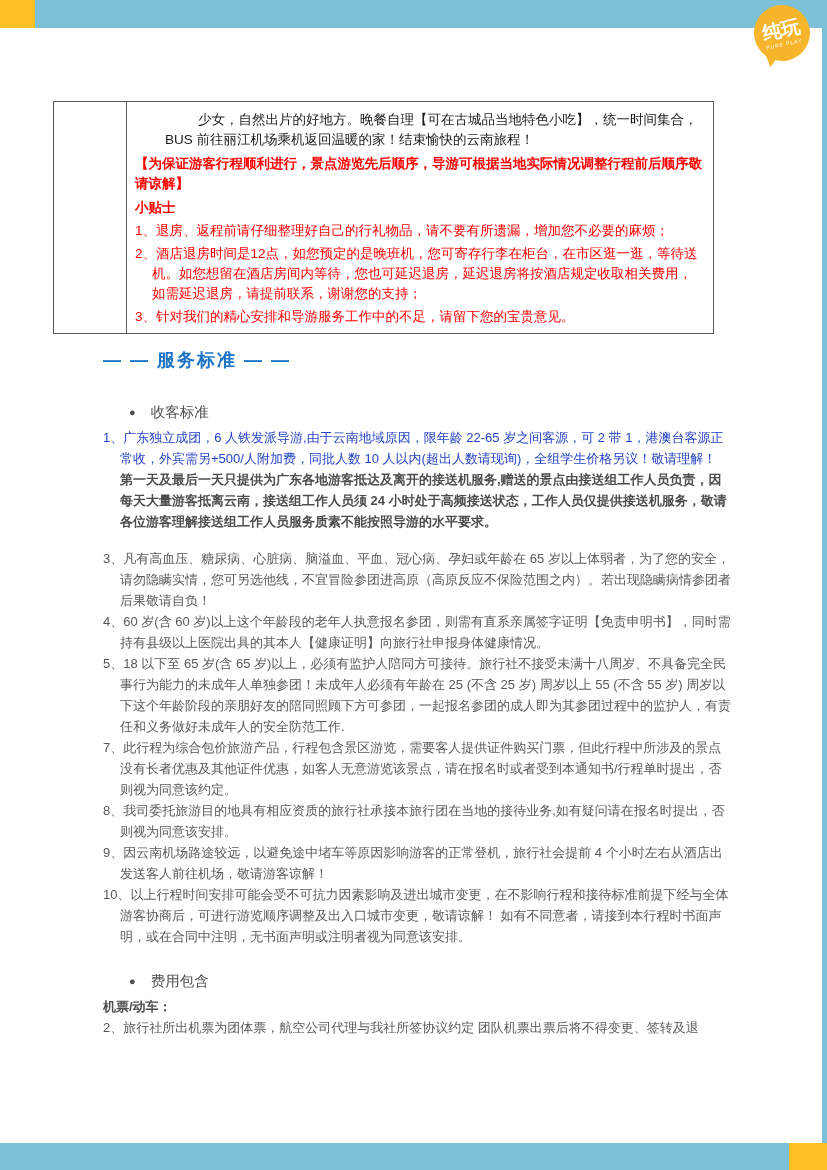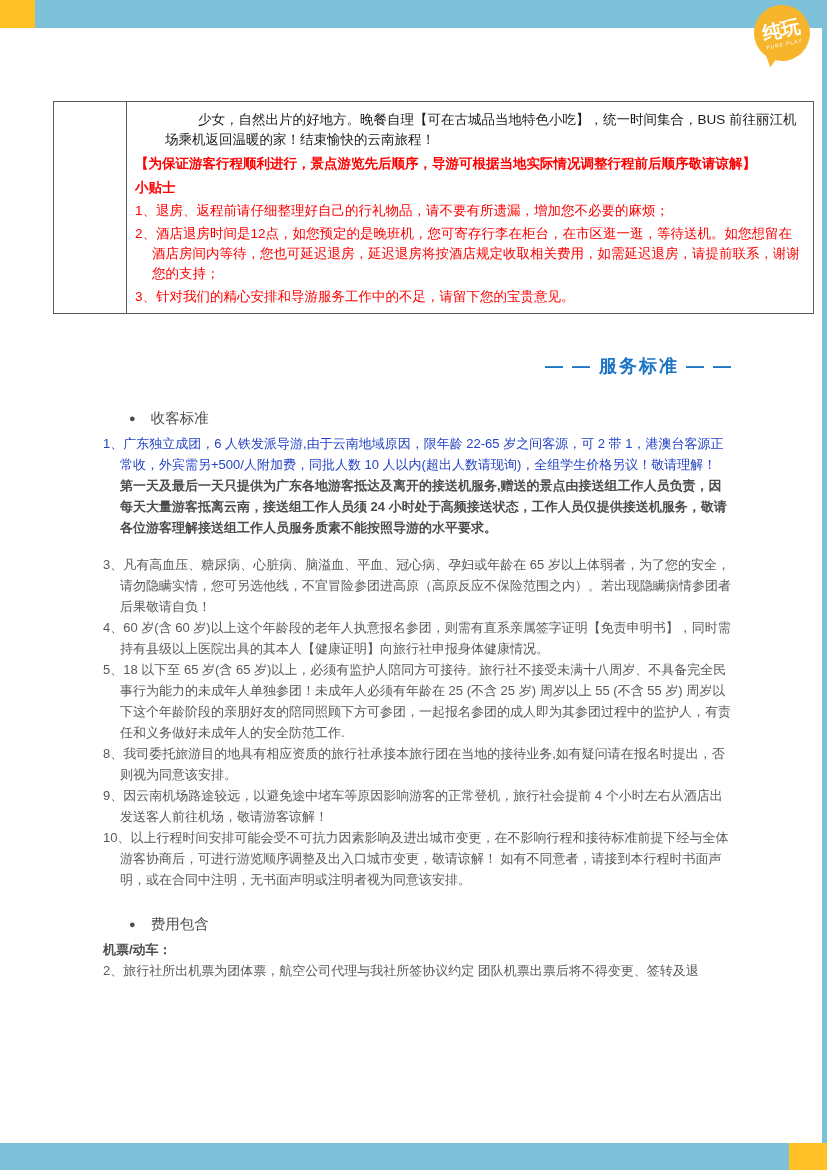--- a/index.html
+++ b/index.html
@@ -25,41 +25,41 @@
   .logo-text{color:#ffffff;font-weight:bold;font-size:19px;line-height:20px;}
   .logo-sub{color:#ffffff;font-size:5px;letter-spacing:1px;margin-top:1px;}
   .logo-tail{
     position:absolute;left:9px;top:49px;width:0;height:0;
     border-left:9px solid transparent;border-right:5px solid transparent;
     border-top:13px solid #f7b52c;transform:rotate(14deg);
   }
 
   
   .itin-table{
-    position:absolute;top:101px;left:53px;width:761px;
+    position:absolute;top:101px;left:53px;width:661px;
     border-collapse:collapse;table-layout:fixed;
   }
   .itin-table td{border:1px solid #595959;vertical-align:top;}
   .day-col{width:70px;}
   .detail-col{padding:8px 8px 6px 8px;font-size:13.5px;line-height:20px;color:#1a1a1a;}
   .detail-col p{margin:0;}
   .black-para{padding-left:30px;text-indent:33px;}
   .red{color:#ff0000;}
   .bold{font-weight:bold;}
   .notice{margin-top:4px !important;}
   .tips-title{margin-top:4px !important;}
   .tip{margin-left:17px !important;text-indent:-17px;margin-top:3px !important;}
 
   
   .content{
     position:absolute;top:343px;left:103px;width:630px;
     font-size:13px;line-height:21px;color:#595959;
   }
   .svc-heading{
-    margin:11px 0 30px;text-align:right;font-size:18px;line-height:24px;
+    margin:5px 0 30px;text-align:left;font-size:18px;line-height:24px;
     color:#1b74c5;font-weight:bold;letter-spacing:2px;
   }
   .sub-title{font-weight:normal;color:#4d4d4d;font-size:14.5px;margin:16px 0 4px;}
   .sub-title .bullet{font-size:11px;margin:0 15px 0 26px;vertical-align:1px;color:#4d4d4d;}
   .item{margin:0 0 0 17px;text-indent:-17px;}
   .blue-item{color:#2442c5;font-weight:normal;}
   .transfer-note{margin:0 0 16px 17px;text-indent:0;color:#4d4d4d;font-weight:bold;}
   .fees-title{margin-top:24px;}
   .fees-sub{font-weight:bold;color:#4d4d4d;margin:1px 0 0;}
 </style>
@@ -103,20 +103,21 @@
 
     <div class="sub-title">
       <span class="bullet">●</span><span>收客标准</span>
     </div>
 
     <p class="item blue-item">1、广东独立成团，6 人铁发派导游,由于云南地域原因，限年龄 22-65 岁之间客源，可 2 带 1，港澳台客源正常收，外宾需另+500/人附加费，同批人数 10 人以内(超出人数请现询)，全组学生价格另议！敬请理解！</p>
     <p class="transfer-note">第一天及最后一天只提供为广东各地游客抵达及离开的接送机服务,赠送的景点由接送组工作人员负责，因每天大量游客抵离云南，接送组工作人员须 24 小时处于高频接送状态，工作人员仅提供接送机服务，敬请各位游客理解接送组工作人员服务质素不能按照导游的水平要求。</p>
     <p class="item">3、凡有高血压、糖尿病、心脏病、脑溢血、平血、冠心病、孕妇或年龄在 65 岁以上体弱者，为了您的安全，请勿隐瞒实情，您可另选他线，不宜冒险参团进高原（高原反应不保险范围之内）。若出现隐瞒病情参团者后果敬请自负！</p>
     <p class="item">4、60 岁(含 60 岁)以上这个年龄段的老年人执意报名参团，则需有直系亲属签字证明【免责申明书】，同时需持有县级以上医院出具的其本人【健康证明】向旅行社申报身体健康情况。</p>
     <p class="item">5、18 以下至 65 岁(含 65 岁)以上，必须有监护人陪同方可接待。旅行社不接受未满十八周岁、不具备完全民事行为能力的未成年人单独参团！未成年人必须有年龄在 25 (不含 25 岁) 周岁以上 55 (不含 55 岁) 周岁以下这个年龄阶段的亲朋好友的陪同照顾下方可参团，一起报名参团的成人即为其参团过程中的监护人，有责任和义务做好未成年人的安全防范工作.</p>
+    <p class="item">7、此行程为综合包价旅游产品，行程包含景区游览，需要客人提供证件购买门票，但此行程中所涉及的景点没有长者优惠及其他证件优惠，如客人无意游览该景点，请在报名时或者受到本通知书/行程单时提出，否则视为同意该约定。</p>
     <p class="item">8、我司委托旅游目的地具有相应资质的旅行社承接本旅行团在当地的接待业务,如有疑问请在报名时提出，否则视为同意该安排。</p>
     <p class="item">9、因云南机场路途较远，以避免途中堵车等原因影响游客的正常登机，旅行社会提前 4 个小时左右从酒店出发送客人前往机场，敬请游客谅解！</p>
     <p class="item">10、以上行程时间安排可能会受不可抗力因素影响及进出城市变更，在不影响行程和接待标准前提下经与全体游客协商后，可进行游览顺序调整及出入口城市变更，敬请谅解！ 如有不同意者，请接到本行程时书面声明，或在合同中注明，无书面声明或注明者视为同意该安排。</p>
 
     <div class="sub-title fees-title">
       <span class="bullet">●</span><span>费用包含</span>
     </div>
     <p class="fees-sub">机票/动车：</p>
     <p class="item">2、旅行社所出机票为团体票，航空公司代理与我社所签协议约定 团队机票出票后将不得变更、签转及退</p>
   </div>

